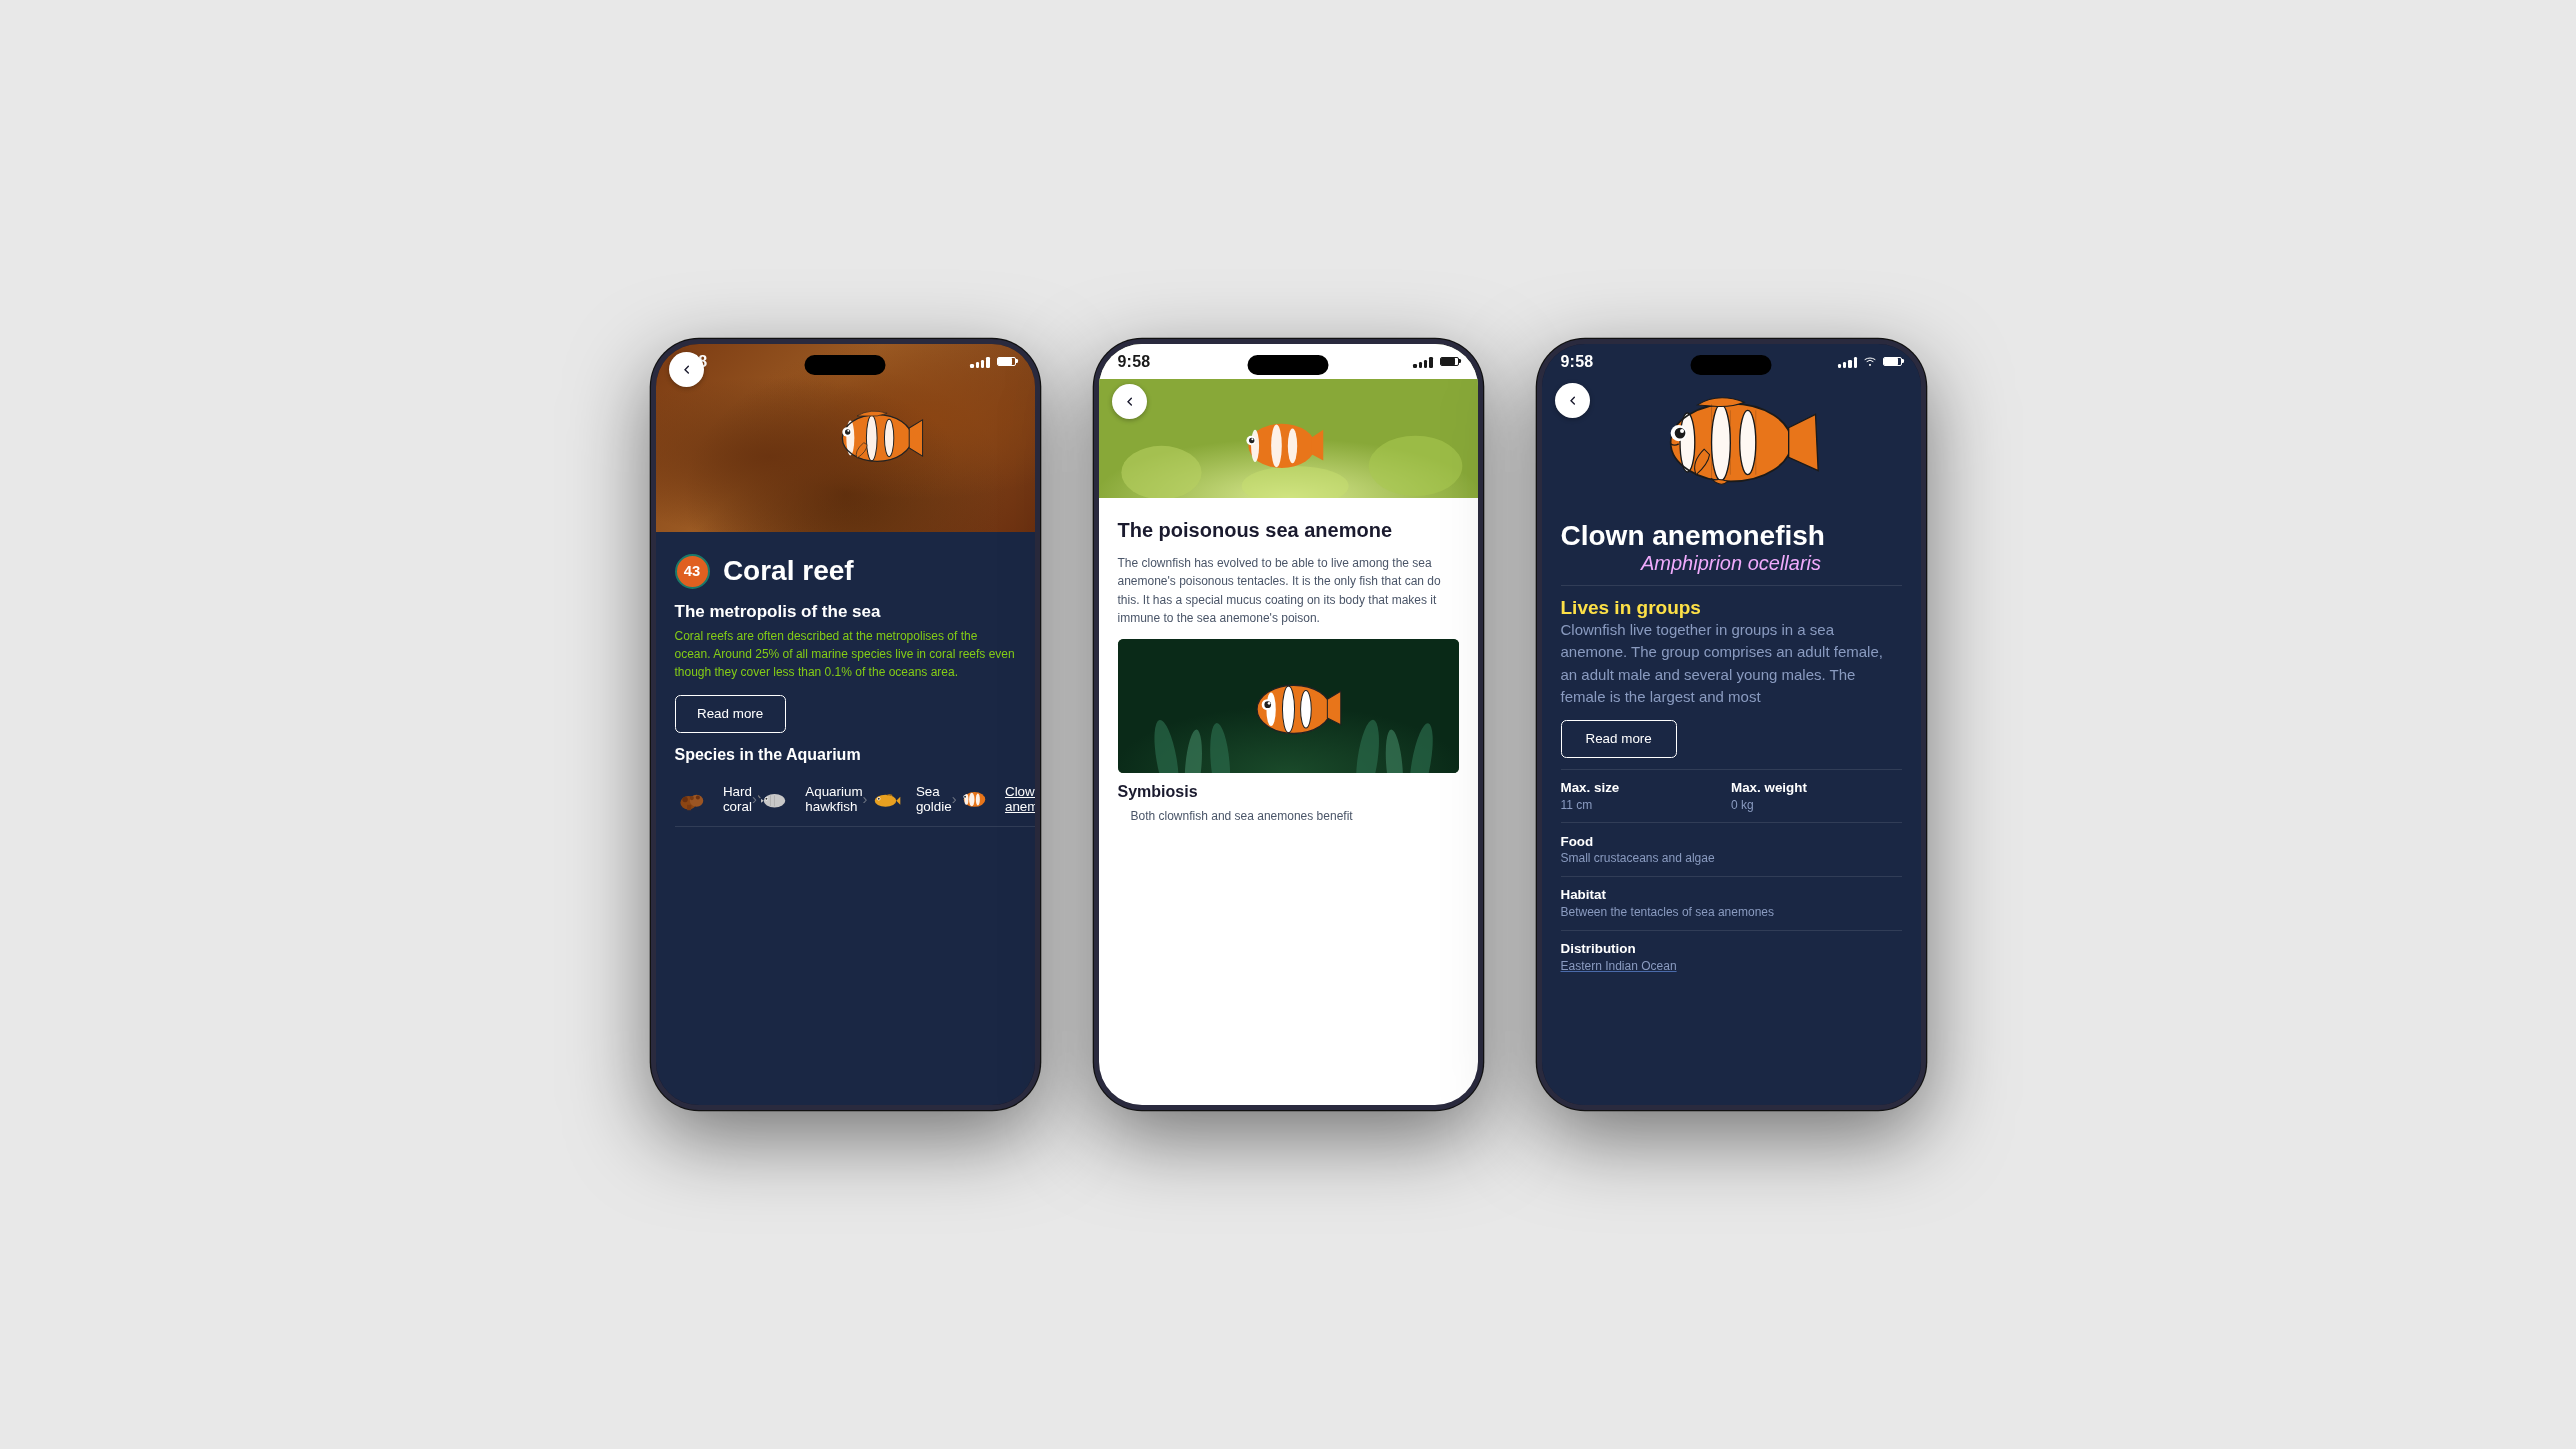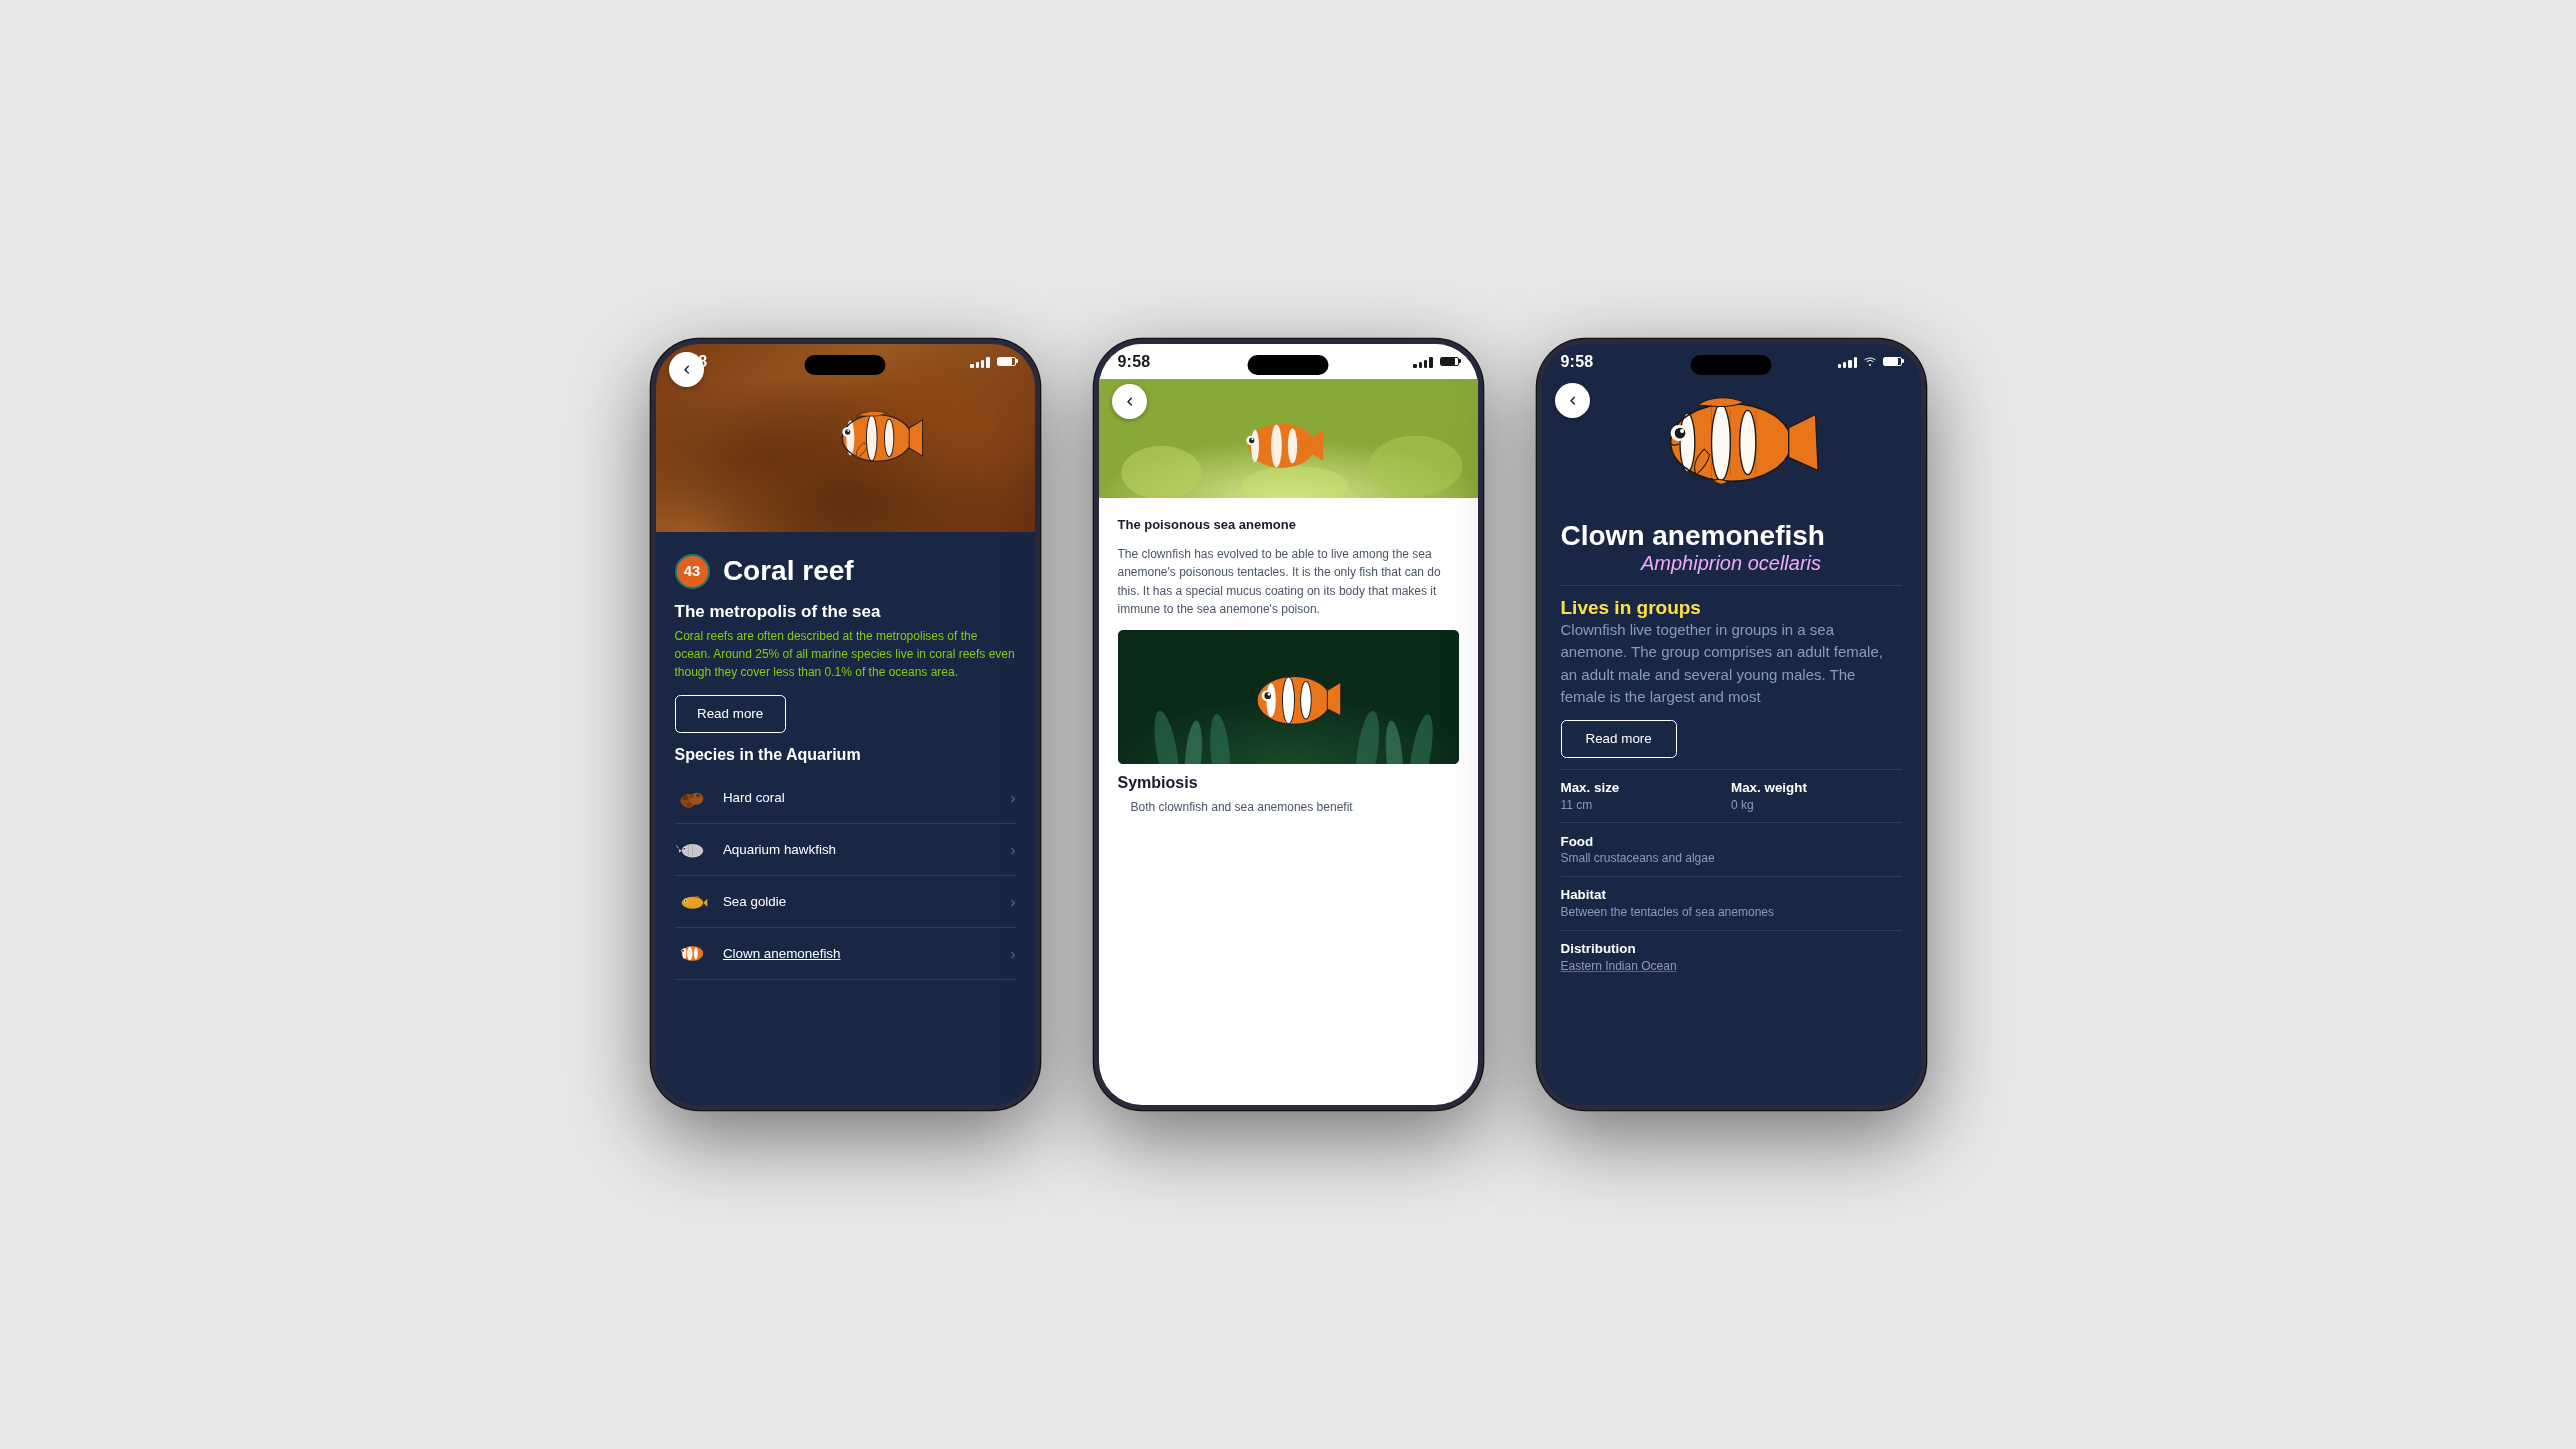--- a/index.html
+++ b/index.html
@@ -235,21 +235,21 @@
 
     .species-list-title {
       font-size: 16px;
       font-weight: 700;
       color: white;
       margin-bottom: 8px;
     }
 
     .species-list {
       display: flex;
-      flex-direction: column;
+      flex-direction: row;
       gap: 0;
     }
 
     .species-item {
       display: flex;
       align-items: center;
       padding: 12px 0;
       border-bottom: 0.7px solid rgba(255,255,255,0.1);
       cursor: pointer;
     }
@@ -296,21 +296,21 @@
       flex: 1;
       background: white;
       padding: 19px 19px 13.4px;
       overflow: hidden;
       display: flex;
       flex-direction: column;
       gap: 10.7px;
     }
 
     .article-title {
-      font-size: 13px;
+      font-size: 20px;
       font-weight: 700;
       color: #1a1a2e;
       line-height: 1.3;
     }
 
     .article-text {
       font-size: 12px;
       color: #4a5568;
       line-height: 1.55;
     }

